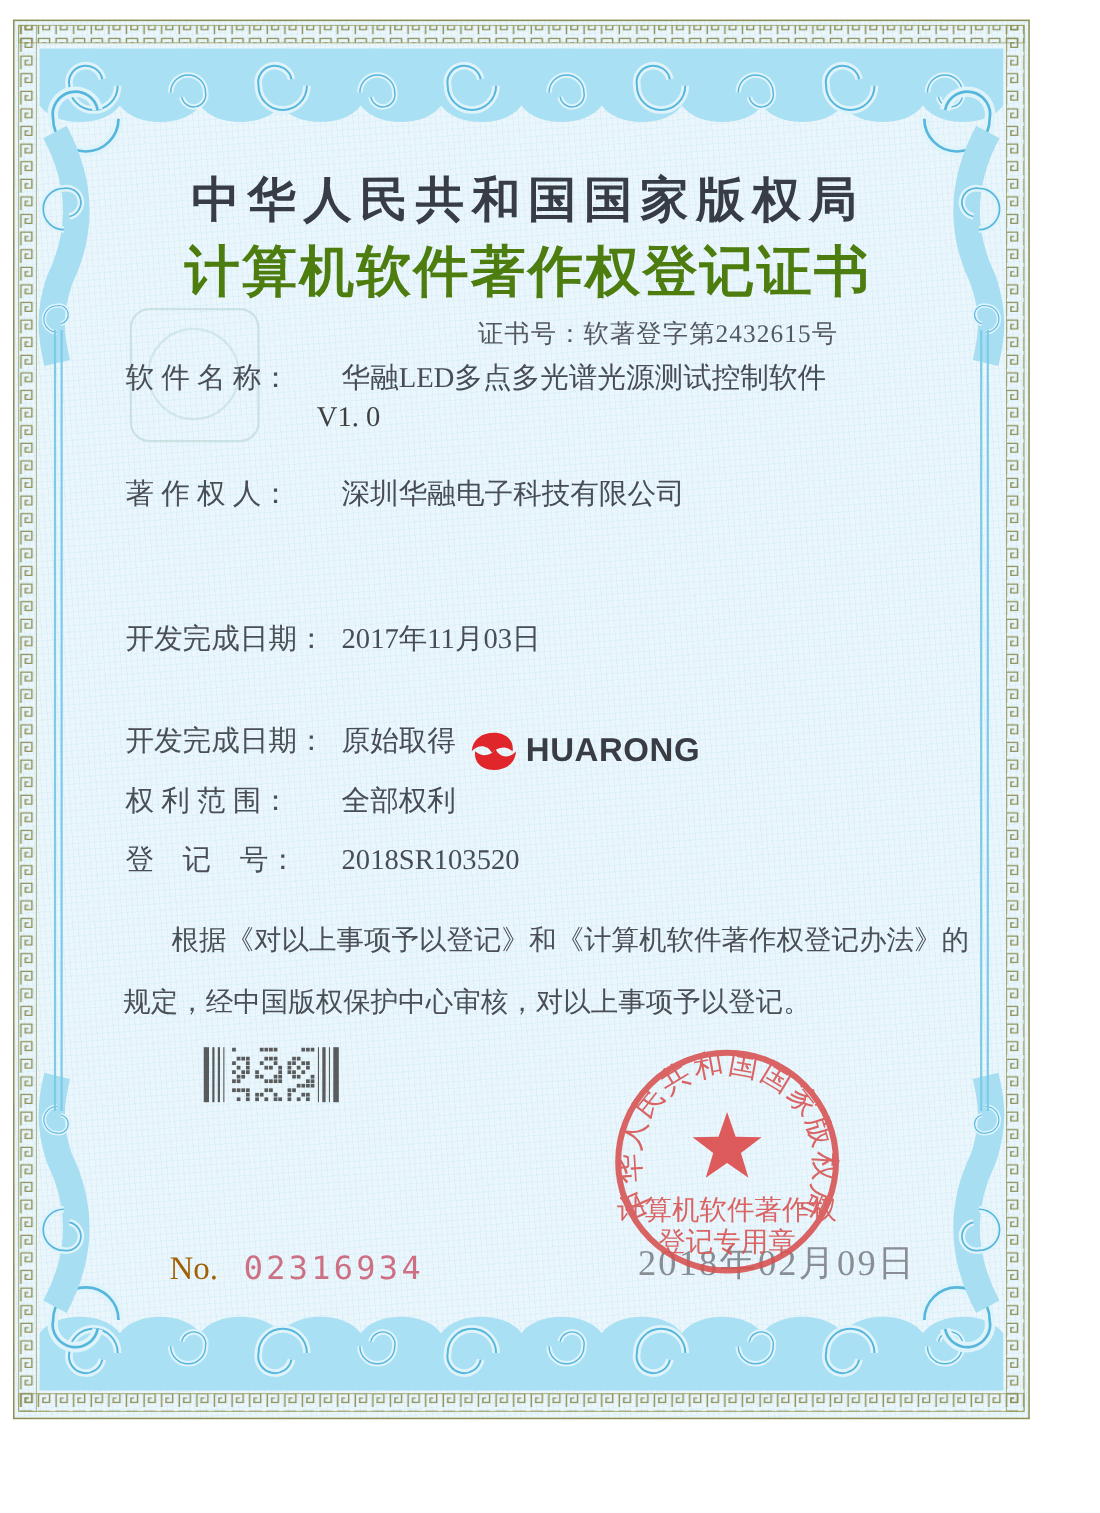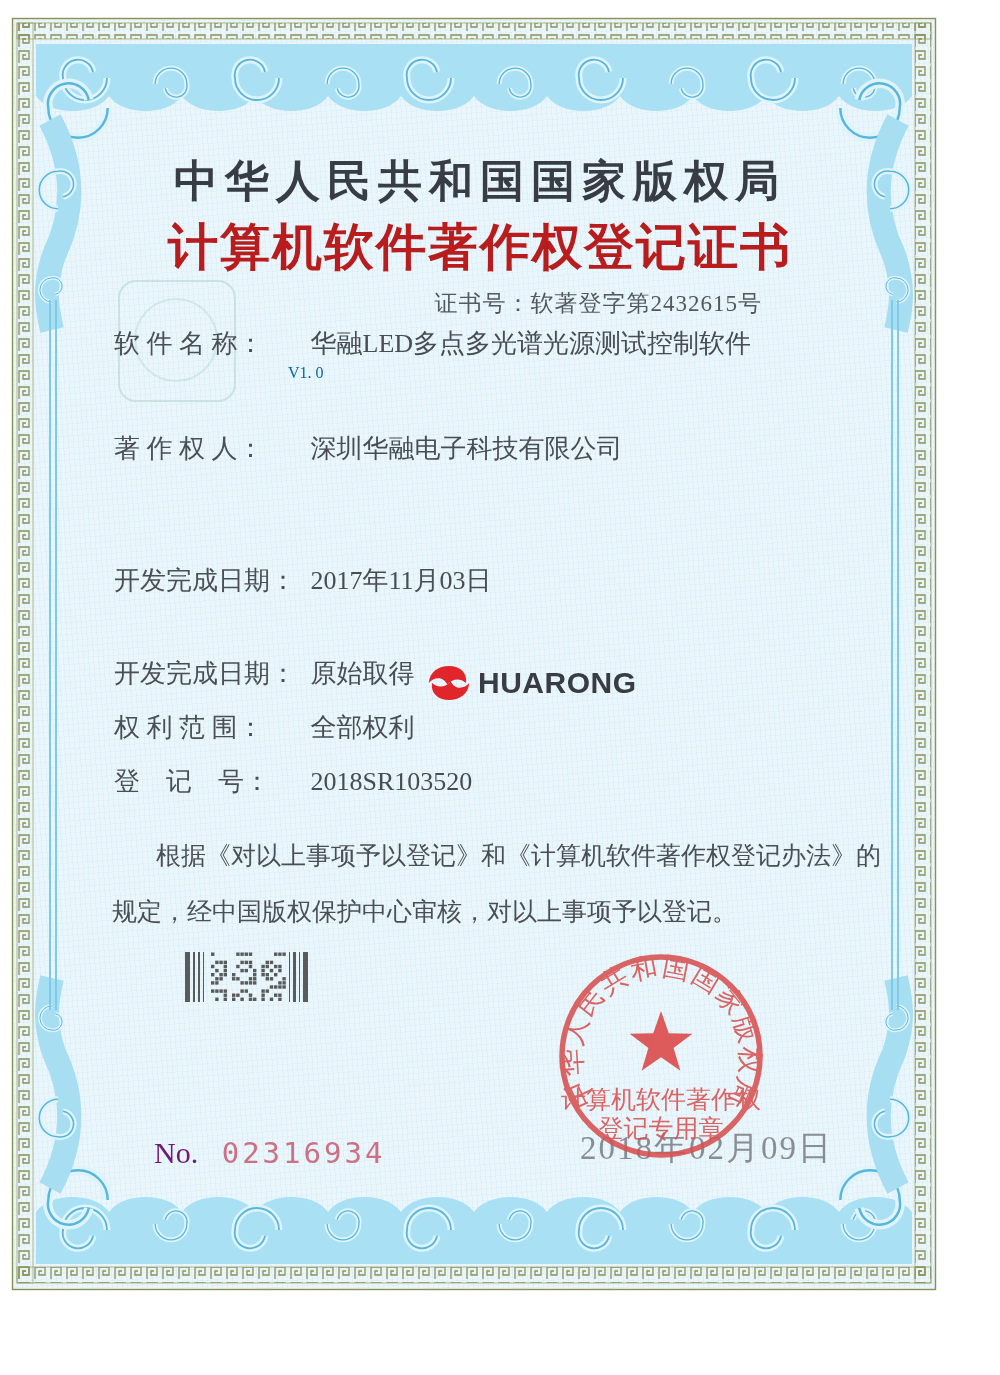--- a/index.html
+++ b/index.html
@@ -8,32 +8,32 @@
   .cert-bg{position:absolute;left:12px;top:18px;width:924px;height:1272px;
         background:
           repeating-linear-gradient(86deg, rgba(120,200,230,0.10) 0 1px, transparent 1px 5px),
           repeating-linear-gradient(-4deg, rgba(120,200,230,0.08) 0 1px, transparent 1px 6px),
           #eaf6fb;}
   svg.layer{position:absolute;left:0;top:0;width:1000px;height:1375px;pointer-events:none;}
   .txt{position:absolute;color:#4a4e55;}
   .authority{left:0;top:152px;width:960px;text-align:center;font-size:44px;font-weight:bold;
              letter-spacing:7px;color:#383c44;}
   .cert-title{left:0;top:214px;width:960px;text-align:center;font-size:50px;font-weight:bold;
-             letter-spacing:2px;color:#b91c1c;}
+             letter-spacing:2px;color:#4d7c0f;}
   .certno{top:288px;right:178px;font-size:23px;color:#53575e;letter-spacing:1px;}
   .row{position:absolute;left:114px;font-size:26px;white-space:nowrap;}
   .row .lbl{display:inline-block;width:174px;color:#4a4e55;}
   .row .val{color:#484c54;margin-left:16px;}
-  .val2{position:absolute;left:288px;top:364px;font-size:16px;color:#0369a1;}
+  .val2{position:absolute;left:288px;top:364px;font-size:26px;color:#404040;}
   .statement{position:absolute;left:112px;top:828px;width:780px;font-size:25px;
              line-height:56px;color:#4a4e55;}
   .statement .l1{padding-left:44px;display:block;}
   .statement .l2{display:block;}
   .serial{position:absolute;left:154px;top:1136px;font-size:30px;}
-  .serial .pfx{color:#701a75;}
+  .serial .pfx{color:#a16207;}
   .serial .num{font-family:"DejaVu Sans Mono",monospace;color:#cd7083;letter-spacing:3px;
                margin-left:16px;font-size:29px;}
   .issue-date{position:absolute;left:580px;top:1126px;font-size:33px;color:#84888f;
               letter-spacing:2px;opacity:.95;}
   .logo{position:absolute;left:428px;top:662px;display:flex;align-items:center;}
   .logo .word{font-family:"Liberation Sans","DejaVu Sans",sans-serif;font-weight:bold;
               font-size:30px;color:#393d43;letter-spacing:0.5px;margin-left:8px;}
   .watermark{position:absolute;left:118px;top:280px;width:114px;height:118px;border-radius:18px;
              border:2.5px solid rgba(170,205,198,.45);}
   .watermark:after{content:"";position:absolute;left:14px;top:16px;width:80px;height:80px;

